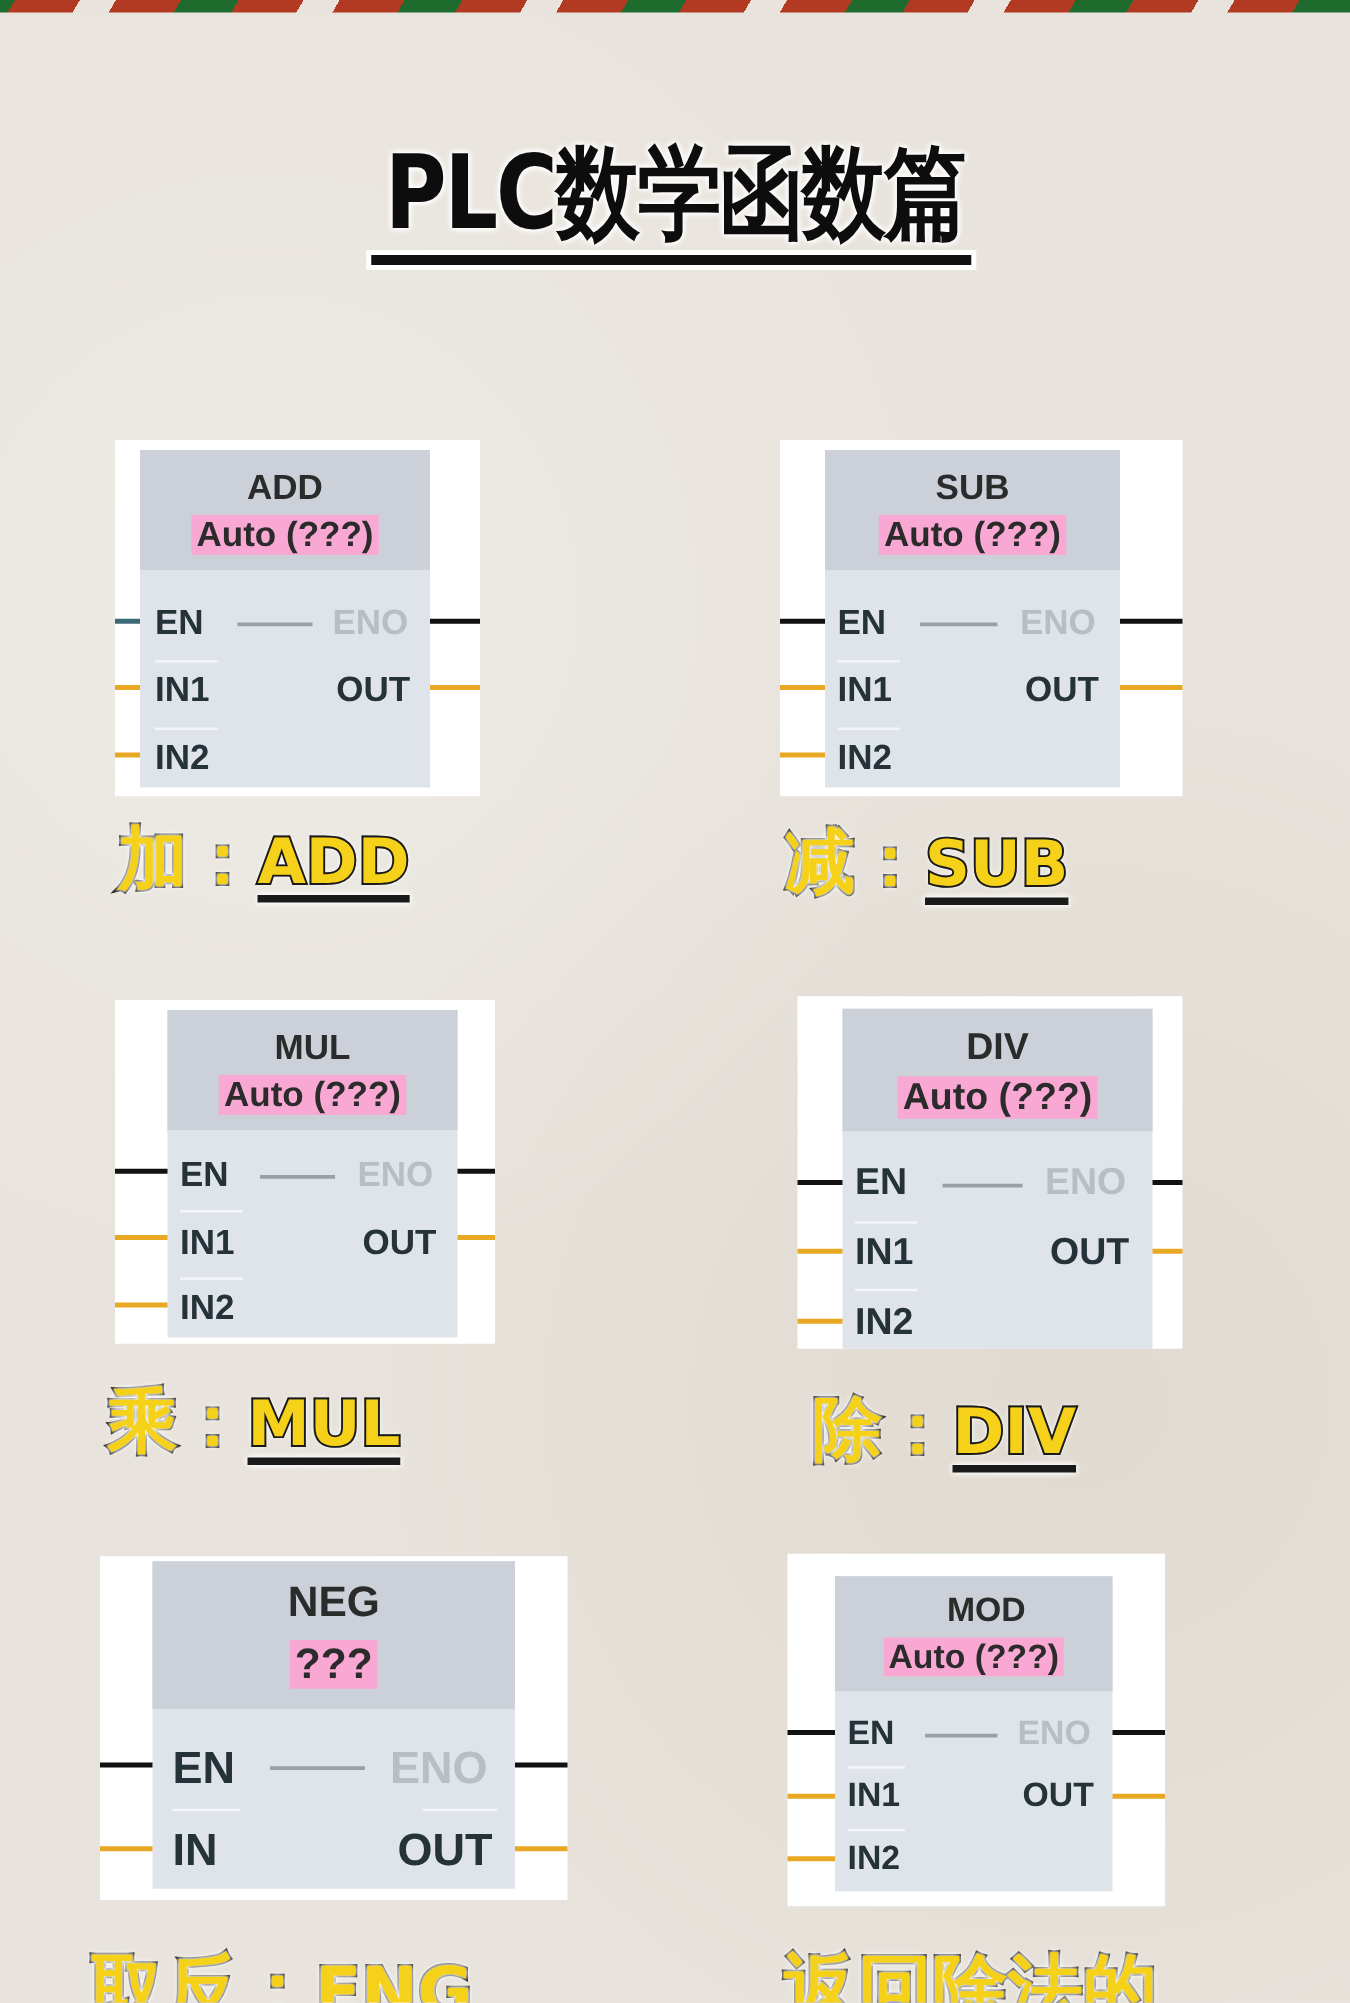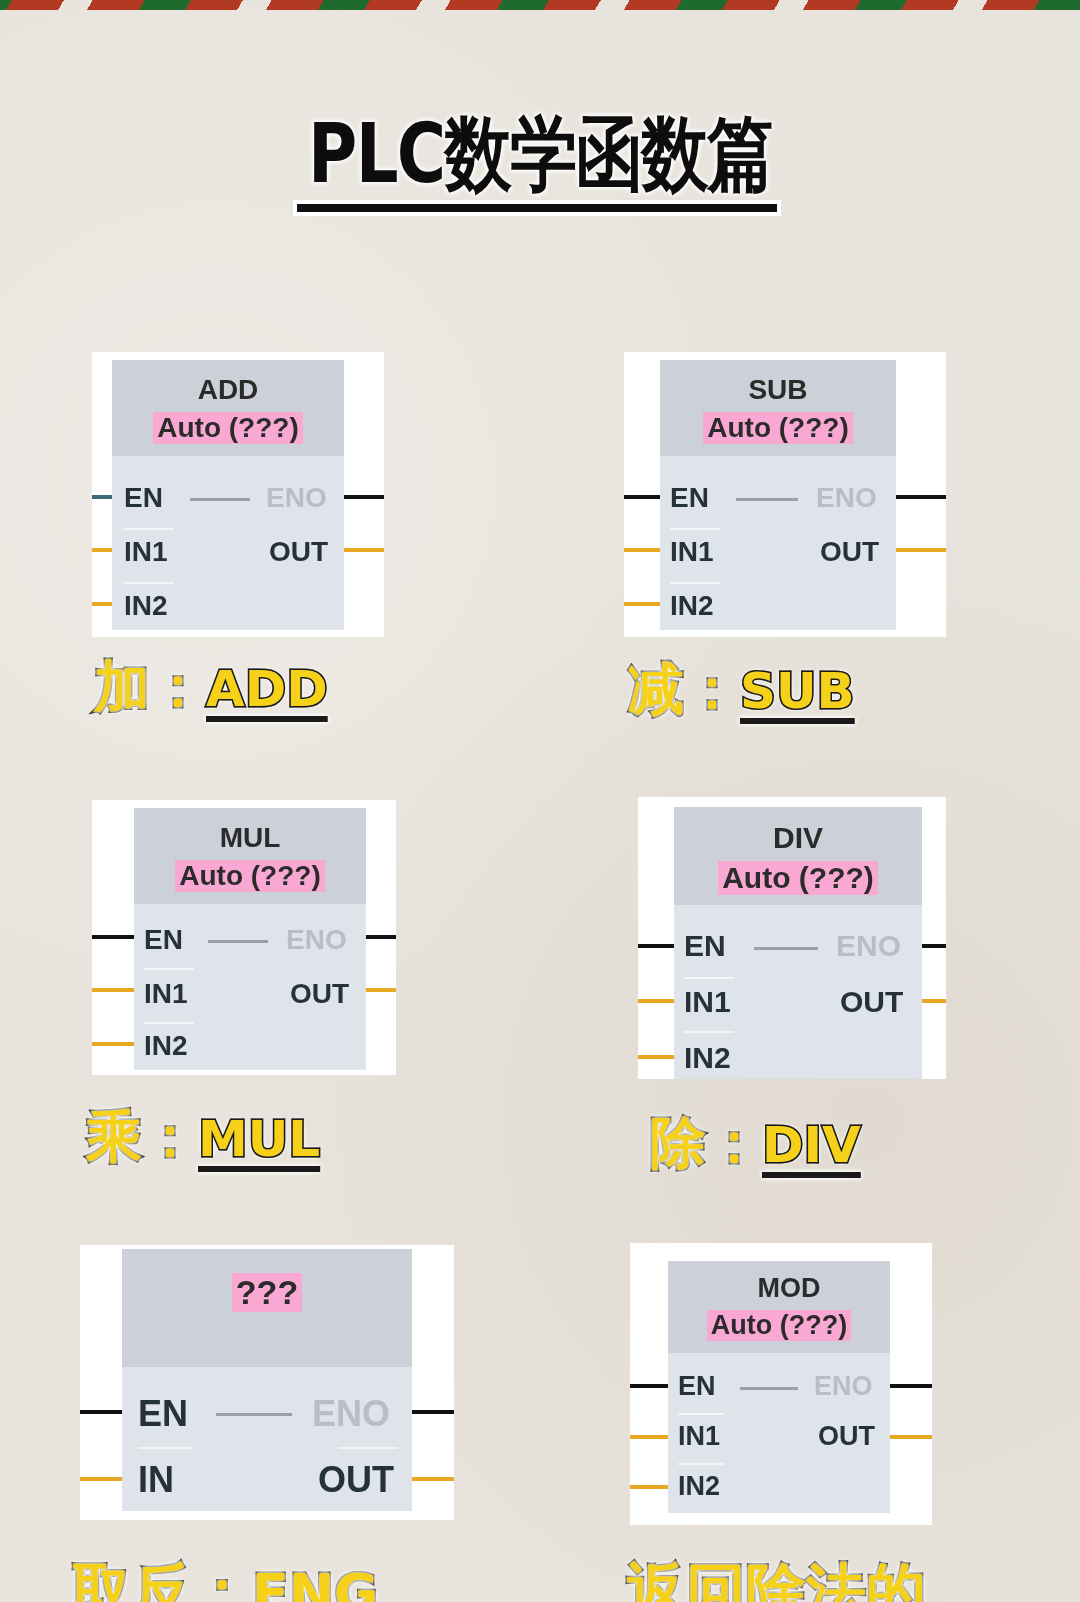--- a/index.html
+++ b/index.html
@@ -170,20 +170,21 @@
   <div class="wire black" style="left:284px;top:147px;width:24px;"></div>
   <div class="wire orange" style="left:284px;top:202px;width:24px;"></div>
 </div>
 <div class="caption" style="left:650px;top:1106px;font-size:56px;">
   <span>除：</span><span class="code" style="font-size:50px;">DIV</span>
 </div>
 
 <div class="panel" style="left:80px;top:1245px;width:374px;height:275px;">
   <div class="block" style="left:42px;top:4px;width:290px;height:262px;">
     <div class="block-head" style="height:118px;padding-top:14px;">
+      <span class="block-name" style="font-size:34px;">NEG</span>
       <span class="block-type" style="font-size:34px;margin-top:10px;">???</span>
     </div>
     <span class="pin" style="left:16px;top:144px;font-size:36px;">EN</span>
     <div class="wire gray" style="left:94px;top:164px;width:76px;"></div>
     <span class="pin eno" style="left:190px;top:144px;font-size:36px;">ENO</span>
     <div class="sep" style="left:16px;top:198px;width:54px;"></div>
     <div class="sep" style="left:216px;top:198px;width:60px;"></div>
     <span class="pin" style="left:16px;top:210px;font-size:36px;">IN</span>
     <span class="pin" style="left:196px;top:210px;font-size:36px;">OUT</span>
   </div>

